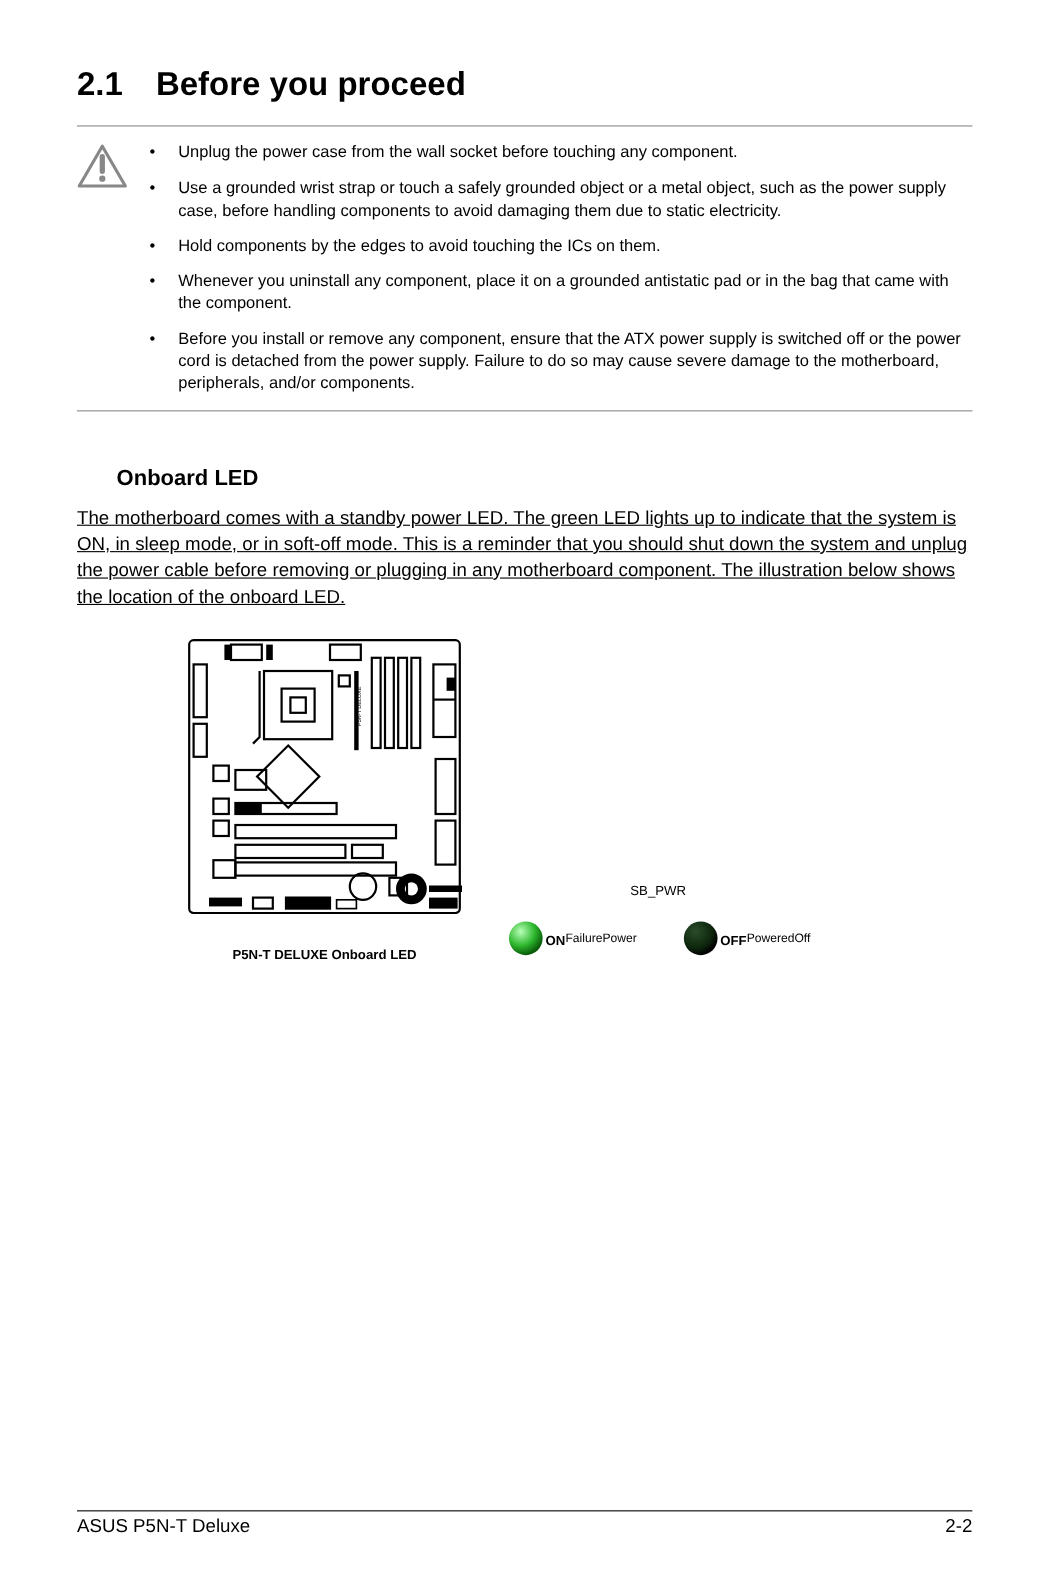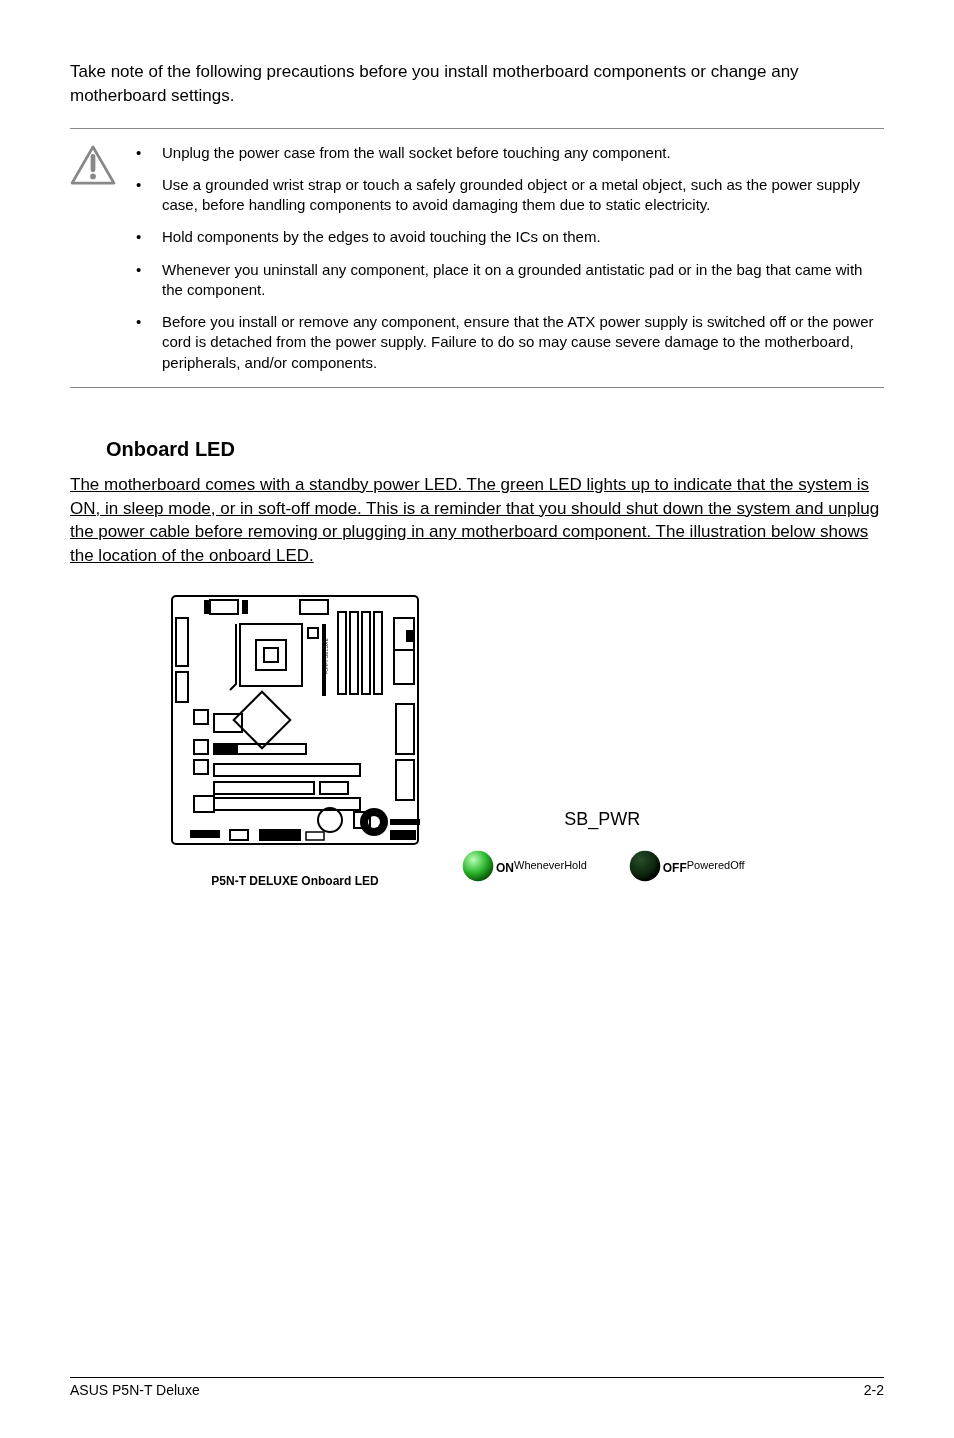--- a/index.html
+++ b/index.html
@@ -99,21 +99,21 @@
   .spacer-col {
     width: 40px;
   }
   .leds-col {
     display: flex;
     flex-direction: column;
     align-items: center;
     padding-bottom: 4px;
   }
   .leds-label {
-    font-size: 18px;
+    font-size: 12px;
     margin-bottom: 18px;
   }
   .leds-row {
     display: flex;
     gap: 40px;
   }
   .led-item {
     display: flex;
     flex-direction: row;
     align-items: center;
@@ -134,29 +134,31 @@
   }
   .footer {
     position: absolute;
     bottom: 40px;
     left: 70px;
     right: 70px;
     border-top: 1px solid #000;
     padding-top: 4px;
     display: flex;
     justify-content: space-between;
-    font-size: 14px;
+    font-size: 17px;
   }
 </style>
 </head>
 <body>
 
 <div class="page">
-
-  <div class="intro">Take note of the following precautions before you install motherboard components or change any motherboard settings.</div>
+  <div class="main-heading">
+    <span class="num">2.1</span><span>Before you proceed</span>
+  </div>
+
 
   <div class="caution-block">
     <div class="caution-icon">
       <svg viewBox="0 0 48 42">
         <path d="M24 2 L46 40 L2 40 Z" fill="none" stroke="#888" stroke-width="3" stroke-linejoin="round"></path>
         <path d="M24 12 L24 26" stroke="#888" stroke-width="5" stroke-linecap="round"></path>
         <circle cx="24" cy="33" r="3" fill="#888"></circle>
       </svg>
     </div>
     <div class="caution-list">
@@ -268,22 +270,22 @@
             <defs>
               <radialGradient id="gOn" cx="35%" cy="30%" r="70%">
                 <stop offset="0%" stop-color="#b8ffb8"></stop>
                 <stop offset="60%" stop-color="#2eb82e"></stop>
                 <stop offset="100%" stop-color="#0a5c0a"></stop>
               </radialGradient>
             </defs>
             <circle cx="20" cy="20" r="17" fill="url(#gOn)"></circle>
           </svg>
           <div class="led-name">ON</div>
-          <div class="led-sub">Whenever</div>
-          <div class="led-sub">Hold</div>
+          <div class="led-sub">Failure</div>
+          <div class="led-sub">Power</div>
         </div>
         <div class="led-item">
           <svg class="led-circle" viewBox="0 0 40 40">
             <defs>
               <radialGradient id="gOff" cx="35%" cy="30%" r="70%">
                 <stop offset="0%" stop-color="#2a4d2a"></stop>
                 <stop offset="70%" stop-color="#0d260d"></stop>
                 <stop offset="100%" stop-color="#000"></stop>
               </radialGradient>
             </defs>

